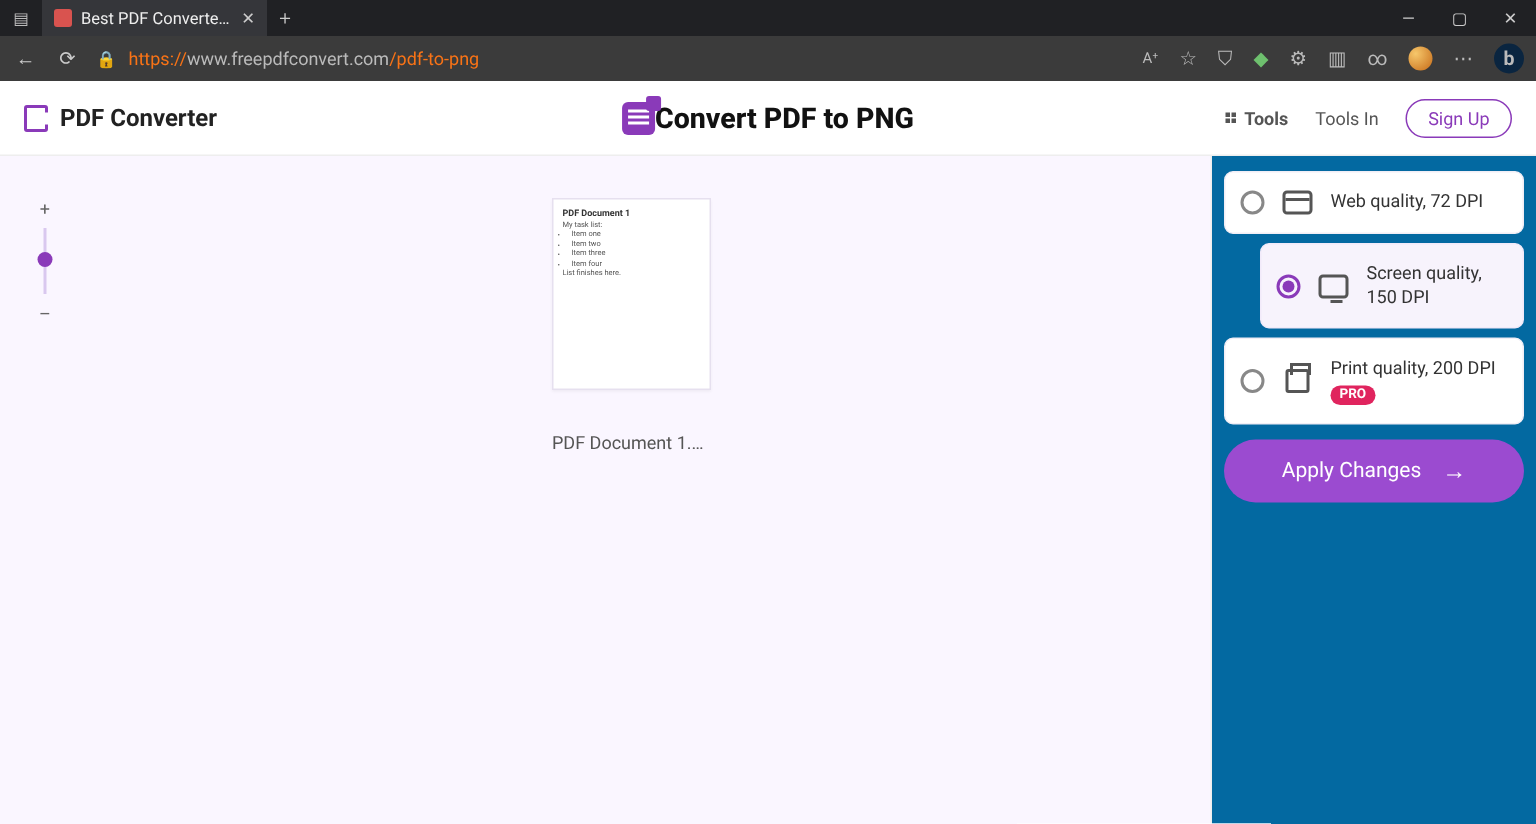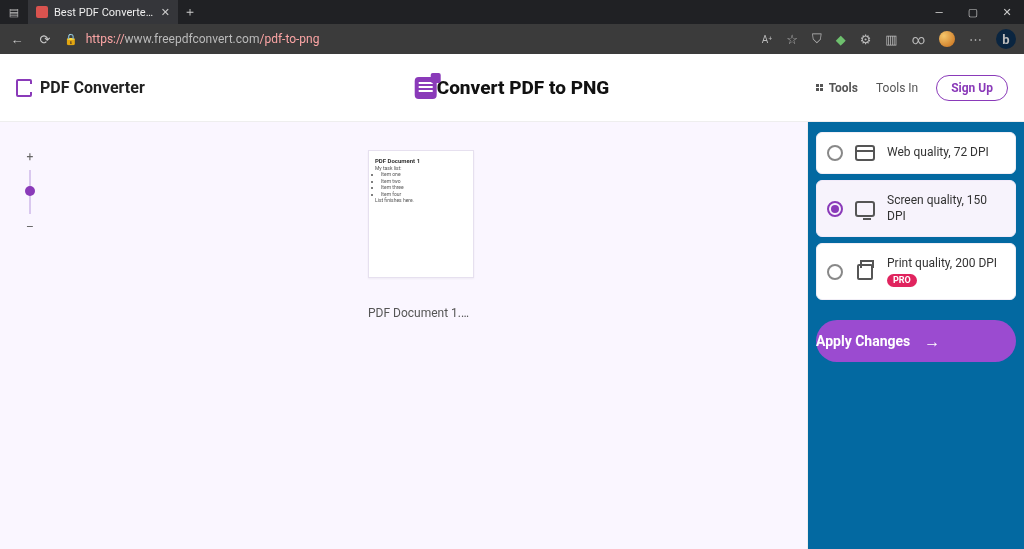--- a/index.html
+++ b/index.html
@@ -15,69 +15,69 @@
   .browser-tab .tab-close { color:#ccc; font-size:11px; }
   .new-tab { width:24px; text-align:center; color:#ccc; font-size:13px; }
   .win-controls { margin-left:auto; display:flex; }
   .win-controls span { width:34px; text-align:center; color:#ccc; font-size:11px; }
 
   .addrbar { height:30px; background:#3b3b3b; display:flex; align-items:center; padding:0 8px; gap:10px; color:#ccc; font-size:12px; }
   .addrbar .nav-btn { width:18px; text-align:center; color:#ccc; font-size:13px; }
   .addrbar .url { display:flex; align-items:center; gap:8px; flex:1; }
   .addrbar .url .lock { font-size:11px; color:#bbb; }
   .addrbar .url .url-text { color:#bbb; font-size:12px; }
-  .addrbar .url .url-text .dim { color:#fca5a5; }
+  .addrbar .url .url-text .dim { color:#f97316; }
   .addrbar .right-icons { display:flex; align-items:center; gap:14px; }
   .addrbar .right-icons span { color:#bbb; font-size:13px; }
   .avatar-ico { width:16px; height:16px; border-radius:50%; background: radial-gradient(circle at 30% 30%, #f6c76b, #c66b18); }
   .bing-ico { width:20px; height:20px; border-radius:50%; background:#0a2540; display:flex; align-items:center; justify-content:center; color:#24c1ff; font-size:11px; font-weight:bold; }
 
   
-  .site-header { height:68px; border-bottom:1px solid #eee; display:flex; align-items:center; padding:0 16px; }
+  .site-header { height:50px; border-bottom:1px solid #eee; display:flex; align-items:center; padding:0 16px; }
   .brand { display:flex; align-items:center; gap:8px; font-weight:700; font-size:16px; color:#222; }
   .brand-icon { width:16px; height:18px; border:2px solid #8a3ab9; border-radius:2px; position:relative; }
   .brand-icon::before { content:""; position:absolute; right:-2px; top:3px; width:4px; height:8px; background:#fff; }
   .page-title-wrap { position:absolute; left:50%; transform:translateX(-50%); display:flex; align-items:center; }
   .page-title-icon { width:22px; height:22px; background:#8a3ab9; border-radius:4px; position:relative; }
   .page-title-icon::before { content:""; position:absolute; left:4px; right:4px; top:5px; height:2px; background:#fff; box-shadow:0 4px 0 #fff, 0 8px 0 #fff; }
   .page-title-icon::after { content:""; position:absolute; right:-4px; top:-4px; width:10px; height:10px; background:#8a3ab9; border-radius:2px; }
   .page-title { font-weight:800; font-size:19px; color:#111; }
   .header-right { margin-left:auto; display:flex; align-items:center; gap:18px; font-size:12px; color:#555; }
   .tools { display:flex; align-items:center; gap:6px;font-weight:bold; }
   .tools-icon { display:grid; grid-template-columns:3px 3px; grid-template-rows:3px 3px; gap:1px; }
   .tools-icon i { background:#555; }
-  .signup-btn { border:1px solid #8a3ab9; color:#8a3ab9; border-radius:16px; padding:5px 14px; font-size:12px; font-weight:700; }
+  .signup-btn { border:1px solid #8a3ab9; color:#8a3ab9; border-radius:16px; padding:5px 14px; font-size:12px; font-weight:400; }
 
   
   .workspace { position:relative; height:445px; display:flex; background:#faf6ff; }
   .canvas { flex:1; position:relative; border-right:1px solid #eee; }
   .zoom-ctrl { position:absolute; left:26px; top:28px; display:flex; flex-direction:column; align-items:center; gap:0; font-size:12px; color:#666; }
   .zoom-track { width:2px; height:44px; background:#d9c8ef; margin:6px 0; position:relative; }
   .zoom-thumb { position:absolute; left:-4px; top:16px; width:10px; height:10px; border-radius:50%; background:#8a3ab9; }
   .doc-card { position:absolute; left:368px; top:28px; width:106px; }
   .doc-page { width:106px; height:128px; background:#fff; border:1px solid #e6e0ef; box-shadow:0 1px 2px rgba(0,0,0,.05); padding:6px; font-size:5px; color:#555; line-height:1.3; }
   .doc-page .hd { font-weight:700; font-size:6px; color:#333; }
   .doc-page ul { margin-left:6px; }
   .doc-name { margin-top:28px; font-size:12px; color:#555; text-align:center; white-space:nowrap; overflow:hidden; text-overflow:ellipsis; }
 
   .sidebar { width:216px; padding:10px 8px 0 8px; background:#0369a1; display:flex; flex-direction:column; gap:6px; }
   .opt { display:flex; align-items:center; gap:12px; padding:12px 10px; border:1px solid #f1eef6; border-radius:6px; background:#fff; }
-  .opt.selected { background:#f7f3fc; border-color:#f1eaf9; }
+  .opt.selected { background:#f7f3fc; border-color:#f1eaf9;margin-left:24px; }
   .radio { width:16px; height:16px; border:2px solid #888; border-radius:50%; flex-shrink:0; display:flex; align-items:center; justify-content:center; }
   .opt.selected .radio { border-color:#8a3ab9; }
   .opt.selected .radio::after { content:""; width:8px; height:8px; background:#8a3ab9; border-radius:50%; }
   .opt-icon { width:20px; height:16px; border:2px solid #555; border-radius:3px; position:relative; flex-shrink:0; }
   .opt-icon.web::before { content:""; position:absolute; left:0; right:0; top:3px; height:2px; background:#555; }
   .opt-icon.screen::after { content:""; position:absolute; left:6px; bottom:-5px; width:8px; height:2px; background:#555; }
   .opt-icon.print { border:none; }
   .opt-icon.print::before { content:""; position:absolute; left:2px; right:2px; top:0; bottom:0; border:2px solid #555; border-radius:2px; }
   .opt-icon.print::after { content:""; position:absolute; left:5px; top:-4px; width:10px; height:6px; border:2px solid #555; border-bottom:none; }
   .opt-label { font-size:12px; color:#333; line-height:1.3; }
   .pro-badge { display:inline-block; background:#e0245e; color:#fff; font-size:9px; font-weight:700; padding:1px 6px; border-radius:8px; margin-top:2px; }
-  .apply-btn { margin-top:14px; background:#9b4bd0; color:#fff; border-radius:22px; height:42px; display:flex; align-items:center; gap:14px; font-weight:700; font-size:14px; }
+  .apply-btn { margin-top:4px; background:#9b4bd0; color:#fff; border-radius:22px; height:42px; display:flex; align-items:center; justify-content:center; gap:14px; font-weight:400; font-size:14px; }
   .apply-btn .arrow { font-size:16px; }
 </style>
 </head>
 <body>
 
 <div class="titlebar">
   <div class="tab-strip">
     <span class="win-tab-icon">▤</span>
     <div class="browser-tab">
       <span class="favicon"></span>

